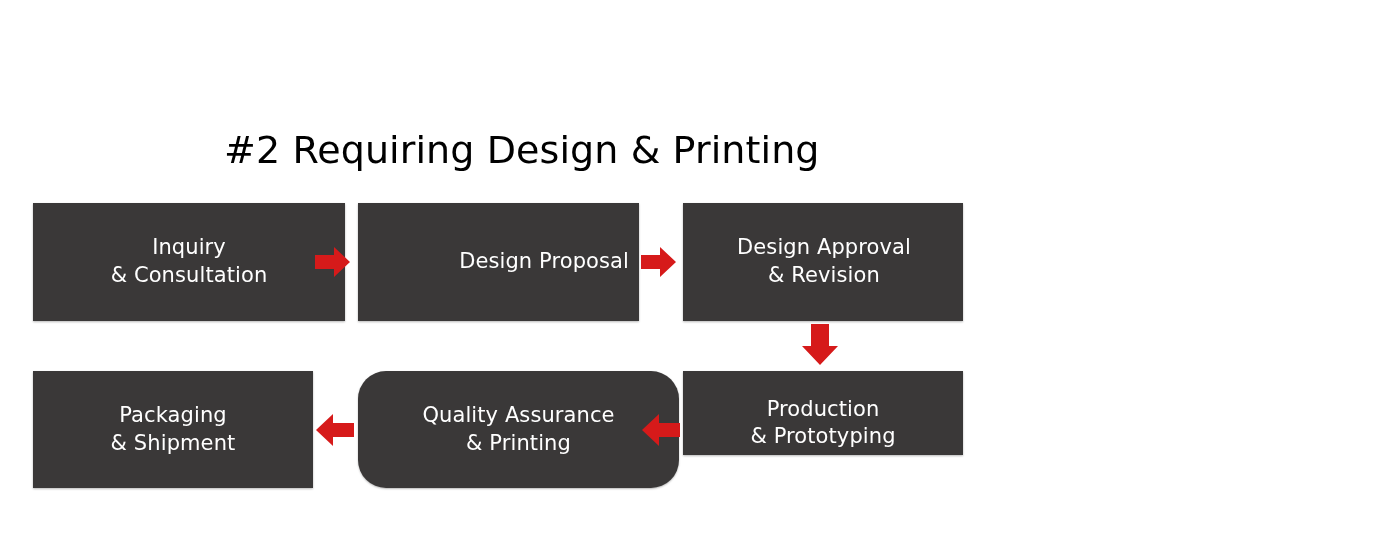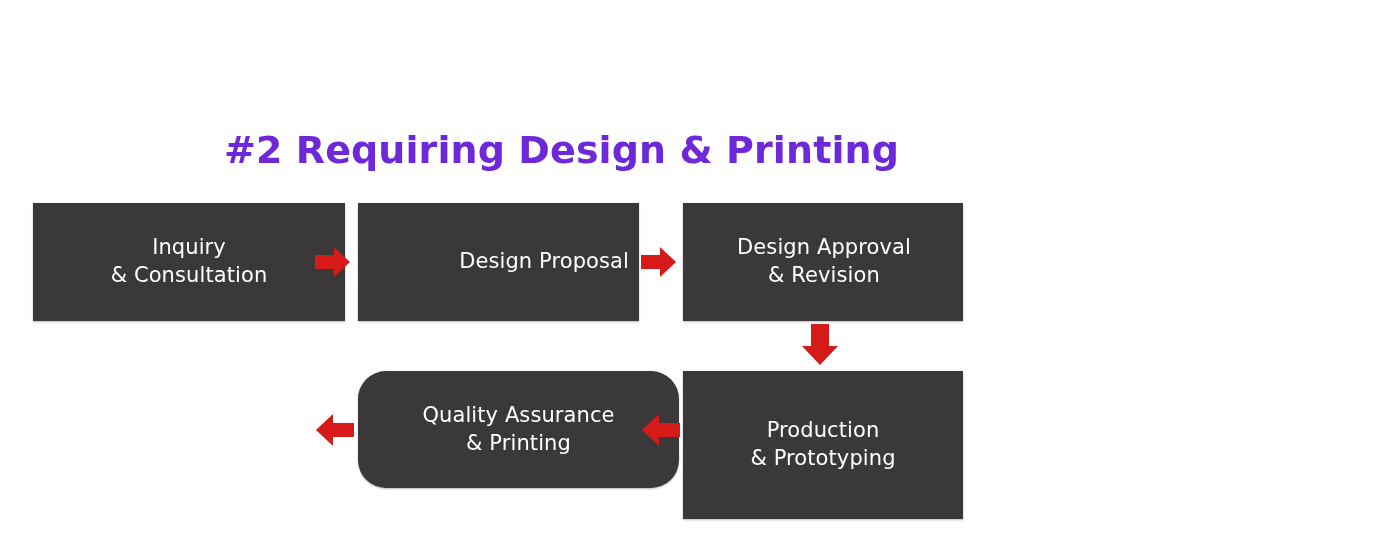--- a/index.html
+++ b/index.html
@@ -22,22 +22,22 @@
     width: 1376px;
     height: 538px;
   }
 
   
   #diagram-title {
     position: absolute;
     left: 224px;
     top: 130px;
     font-size: 38px;
-    font-weight: 700;
-    color: #6d28d9;
+    font-weight: 400;
+    color: #000000;
     letter-spacing: 0.1px;
     white-space: nowrap;
     line-height: 1.1;
   }
 
   
   .flow-box {
     position: absolute;
     background: #3a3838;
     box-sizing: border-box;
@@ -58,21 +58,21 @@
     display: block;
   }
 
   
   #box-inquiry          { left: 33px;  top: 203px; width: 312px; height: 118px; }
   #box-design-proposal  { left: 358px; top: 203px; width: 281px; height: 118px; justify-content: flex-end; }
   #box-design-approval  { left: 683px; top: 203px; width: 280px; height: 118px; padding-left: 12px; }
   
   #box-packaging        { left: 33px;  top: 371px; width: 280px; height: 117px; }
   #box-quality          { left: 358px; top: 371px; width: 321px; height: 117px; border-radius: 28px; }
-  #box-production       { left: 683px; top: 371px; width: 280px; height: 148px; }
+  #box-production       { left: 683px; top: 371px; width: 280px; height: 84px; align-items: flex-end; }
 
   
   .arrow {
     position: absolute;
     line-height: 0;
   }
   .arrow svg { display: block; }
 
   #arrow-inquiry-to-proposal   { left: 315px; top: 246px; }
   #arrow-proposal-to-approval  { left: 641px; top: 246px; }
@@ -112,20 +112,24 @@
     <span class="box-label">Design Approval
 &amp; Revision</span>
   </div>
 
   <div class="arrow" id="arrow-approval-to-production">
     <svg width="38" height="42" viewBox="0 0 38 42" aria-hidden="true">
       <polygon points="10,0 28,0 28,22 37,22 19,41 1,22 10,22" fill="#d61a1a"></polygon>
     </svg>
   </div>
 
+  <div class="flow-box" id="box-packaging">
+    <span class="box-label">Packaging
+&amp; Shipment</span>
+  </div>
 
   <div class="arrow" id="arrow-quality-to-packaging">
     <svg width="40" height="34" viewBox="0 0 40 34" aria-hidden="true">
       <polygon points="39,10 18,10 18,1 1,17 18,33 18,24 39,24" fill="#d61a1a"></polygon>
     </svg>
   </div>
 
   <div class="flow-box" id="box-quality">
     <span class="box-label">Quality Assurance
 &amp; Printing</span>

